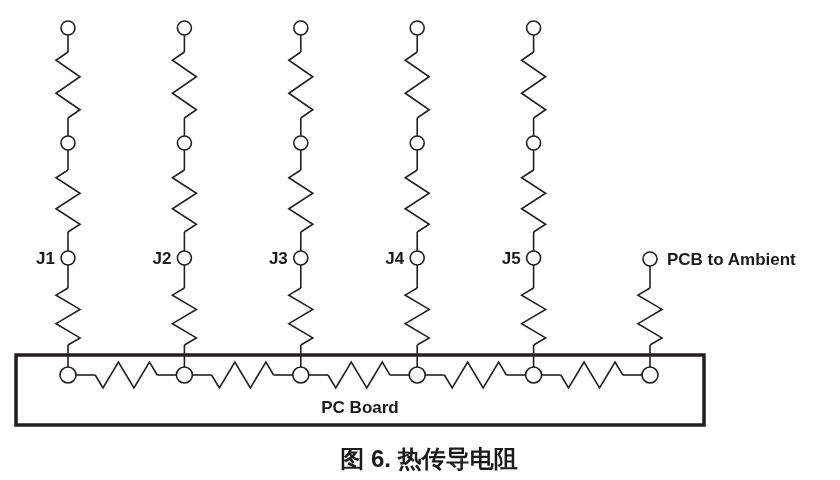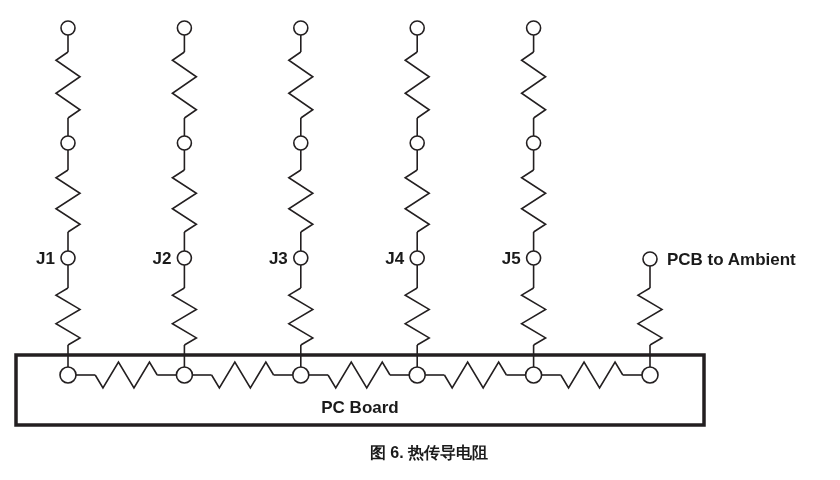--- a/index.html
+++ b/index.html
@@ -19,21 +19,21 @@
     position: absolute;
     top: 0;
     left: 0;
   }
   .caption {
     position: absolute;
     top: 443px;
     left: 429px;
     transform: translateX(-50%);
     white-space: nowrap;
-    font-size: 16px;
+    font-size: 24px;
     font-weight: bold;
     color: #1a1a1a;
     font-family: "Liberation Sans", "DejaVu Sans", sans-serif;
   }
 </style>
 </head>
 <body>
 
 <div class="stage">
   <svg id="diagram" width="840" height="440" viewBox="0 0 840 440">

